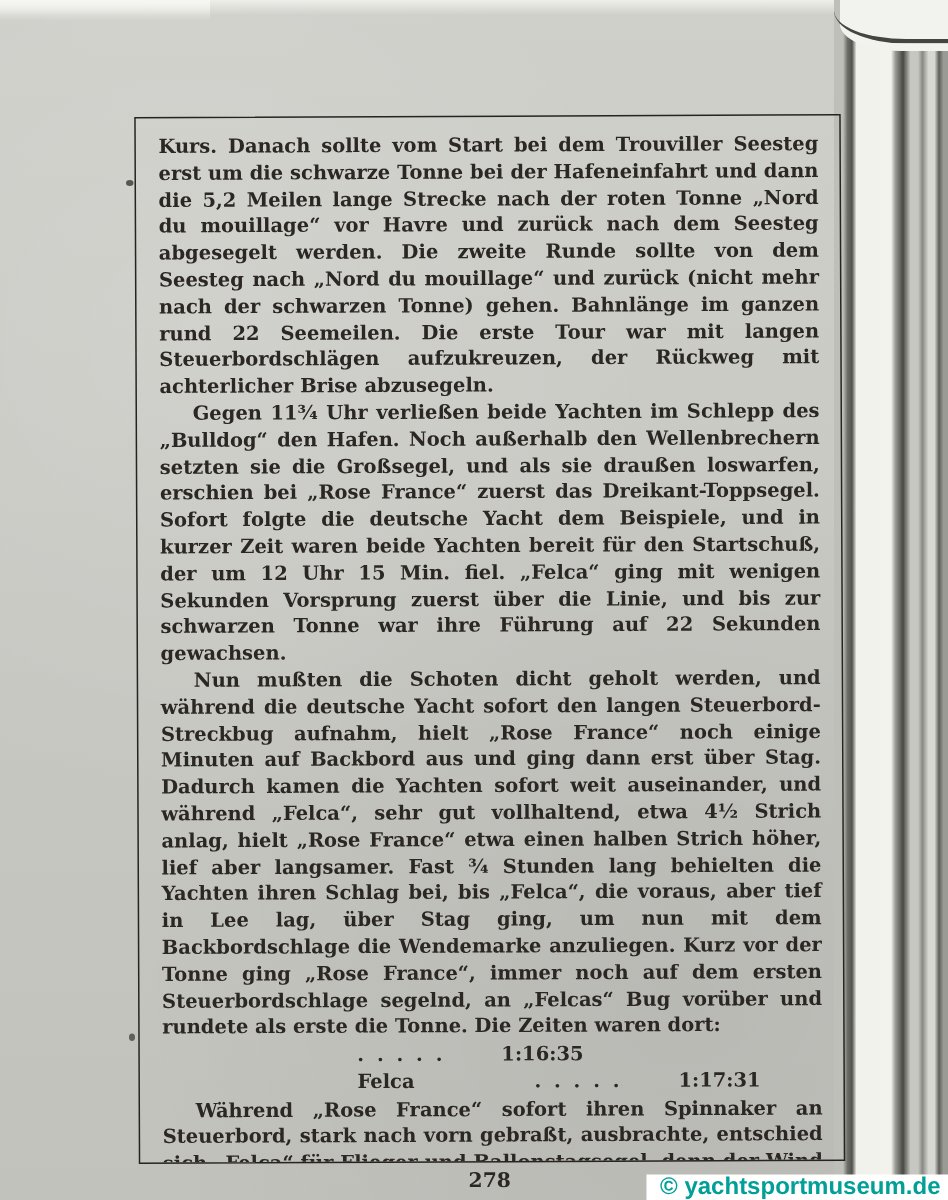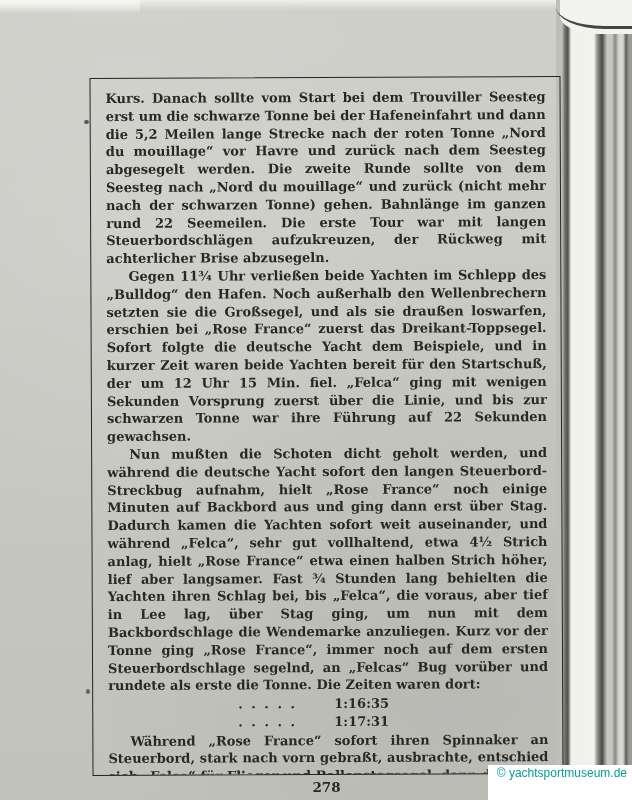--- a/index.html
+++ b/index.html
@@ -57,24 +57,24 @@
     display:flex;font-weight:700;font-size:13px;line-height:17.8px;
     color:#2b2723;margin-left:130px;
   }
   .tname{width:118px;}
   .tdots{width:96px;letter-spacing:2px;}
   .page-number{
     position:absolute;top:779px;left:91px;width:471px;text-align:center;
     font-size:13.5px;font-weight:700;color:#2b2723;
   }
   .watermark{
-    position:absolute;right:0;bottom:0;height:35px;
+    position:absolute;right:0;bottom:0;height:17px;
     background:#ffffff;color:#00a096;
     font-family:"Liberation Sans", sans-serif;
-    font-size:12px;font-weight:400;line-height:17px;
+    font-size:16px;font-weight:700;line-height:17px;
     padding:0 5px 0 9px;
   }
   .speck1{position:absolute;left:84px;top:120px;width:5px;height:4px;background:#56564f;border-radius:50%;}
   .speck2{position:absolute;left:86px;top:689px;width:4px;height:5px;background:#60605a;border-radius:50%;}
 </style>
 </head>
 <body>
 
 <div class="paper"></div>
 <div class="top-band"></div>
@@ -87,20 +87,21 @@
 <div class="frame">
   <p class="para">Kurs.  Danach sollte vom Start bei dem Trouviller Seesteg erst um die schwarze Tonne bei der Hafeneinfahrt und dann die 5,2 Meilen lange Strecke nach der roten Tonne „Nord du mouillage“ vor Havre und zurück nach dem Seesteg abgesegelt werden.  Die zweite Runde sollte von dem Seesteg nach „Nord du mouillage“ und zurück (nicht mehr nach der schwarzen Tonne) gehen.  Bahnlänge im ganzen rund 22 Seemeilen.  Die erste Tour war mit langen Steuerbordschlägen aufzukreuzen, der Rückweg mit achterlicher Brise abzusegeln.</p>
   <p class="para indent">Gegen 11¾ Uhr verließen beide Yachten im Schlepp des „Bulldog“ den Hafen.  Noch außerhalb den Wellenbrechern setzten sie die Großsegel, und als sie draußen loswarfen, erschien bei „Rose France“ zuerst das Dreikant-Toppsegel.  Sofort folgte die deutsche Yacht dem Beispiele, und in kurzer Zeit waren beide Yachten bereit für den Startschuß, der um 12 Uhr 15 Min. fiel. „Felca“ ging mit wenigen Sekunden Vorsprung zuerst über die Linie, und bis zur schwarzen Tonne war ihre Führung auf 22 Sekunden gewachsen.</p>
   <p class="para indent">Nun mußten die Schoten dicht geholt werden, und während die deutsche Yacht sofort den langen Steuerbord-Streckbug aufnahm, hielt „Rose France“ noch einige Minuten auf Backbord aus und ging dann erst über Stag.  Dadurch kamen die Yachten sofort weit auseinander, und während „Felca“, sehr gut vollhaltend, etwa 4½ Strich anlag, hielt „Rose France“ etwa einen halben Strich höher, lief aber langsamer.  Fast ¾ Stunden lang behielten die Yachten ihren Schlag bei, bis „Felca“, die voraus, aber tief in Lee lag, über Stag ging, um nun mit dem Backbordschlage die Wendemarke anzuliegen.  Kurz vor der Tonne ging „Rose France“, immer noch auf dem ersten Steuerbordschlage segelnd, an „Felcas“ Bug vorüber und rundete als erste die Tonne.  Die Zeiten waren dort:</p>
   <div class="times">
     <div class="time-row">
       <span class="tdots">.  .  .  .  .</span>
       <span class="tval">1:16:35</span>
     </div>
     <div class="time-row">
+      <span class="tname">Felca</span>
       <span class="tdots">.  .  .  .  .</span>
       <span class="tval">1:17:31</span>
     </div>
   </div>
   <p class="para indent">Während „Rose France“ sofort ihren Spinnaker an Steuerbord, stark nach vorn gebraßt, ausbrachte, entschied sich „Felca“ für Flieger und Ballonstagsegel, denn der Wind kam nicht rein</p>
 </div>
 
 <div class="page-number">278</div>
 <div class="watermark">© yachtsportmuseum.de</div>
 

